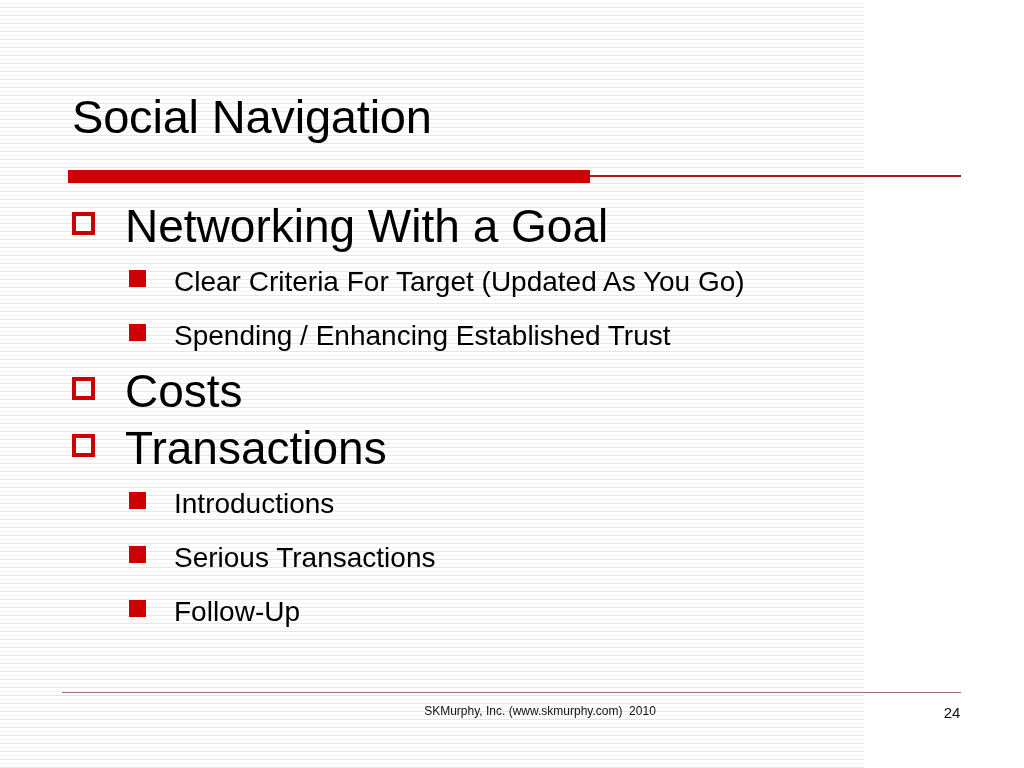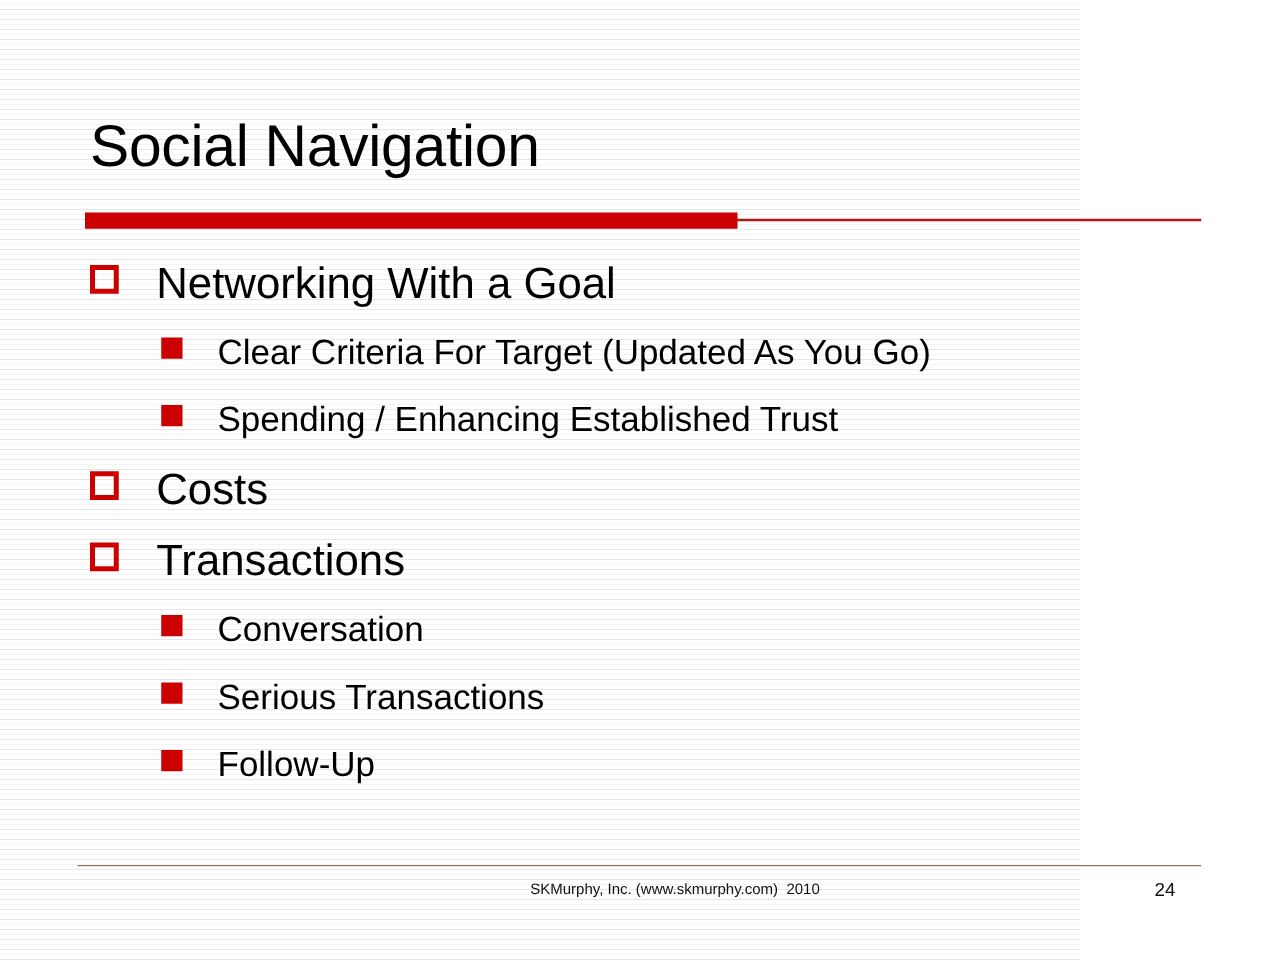--- a/index.html
+++ b/index.html
@@ -102,21 +102,21 @@
     padding-top: 9px;
   }
   .sq-hollow {
     width: 15px;
     height: 15px;
     border: 4px solid #cc0000;
     background: transparent;
     box-sizing: content-box;
   }
   .level1 .bullet-text {
-    font-size: 35px;
+    font-size: 46px;
     line-height: 47px;
     color: #000000;
     white-space: nowrap;
   }
 
   
   .level2 {
     height: 54px;
     padding-left: 57px;
   }
@@ -160,21 +160,21 @@
     left: 268px;
     top: 5px;
     width: 420px;
     text-align: center;
     font-size: 12px;
     color: #111111;
     white-space: pre;
   }
   .footer-page {
     position: absolute;
-    left: 840px;
+    left: 860px;
     top: 5px;
     width: 60px;
     text-align: center;
     font-size: 15px;
     color: #111111;
   }
 
   
   .logo {
     position: absolute;
@@ -236,21 +236,21 @@
       <span class="marker">
         <span class="sq-hollow"></span>
       </span>
       <span class="bullet-text">Transactions</span>
     </div>
 
     <div class="bullet-row level2">
       <span class="marker">
         <span class="sq-filled"></span>
       </span>
-      <span class="bullet-text">Conversation</span>
+      <span class="bullet-text">Introductions</span>
     </div>
 
     <div class="bullet-row level2">
       <span class="marker">
         <span class="sq-filled"></span>
       </span>
       <span class="bullet-text">Serious Transactions</span>
     </div>
 
     <div class="bullet-row level2">

